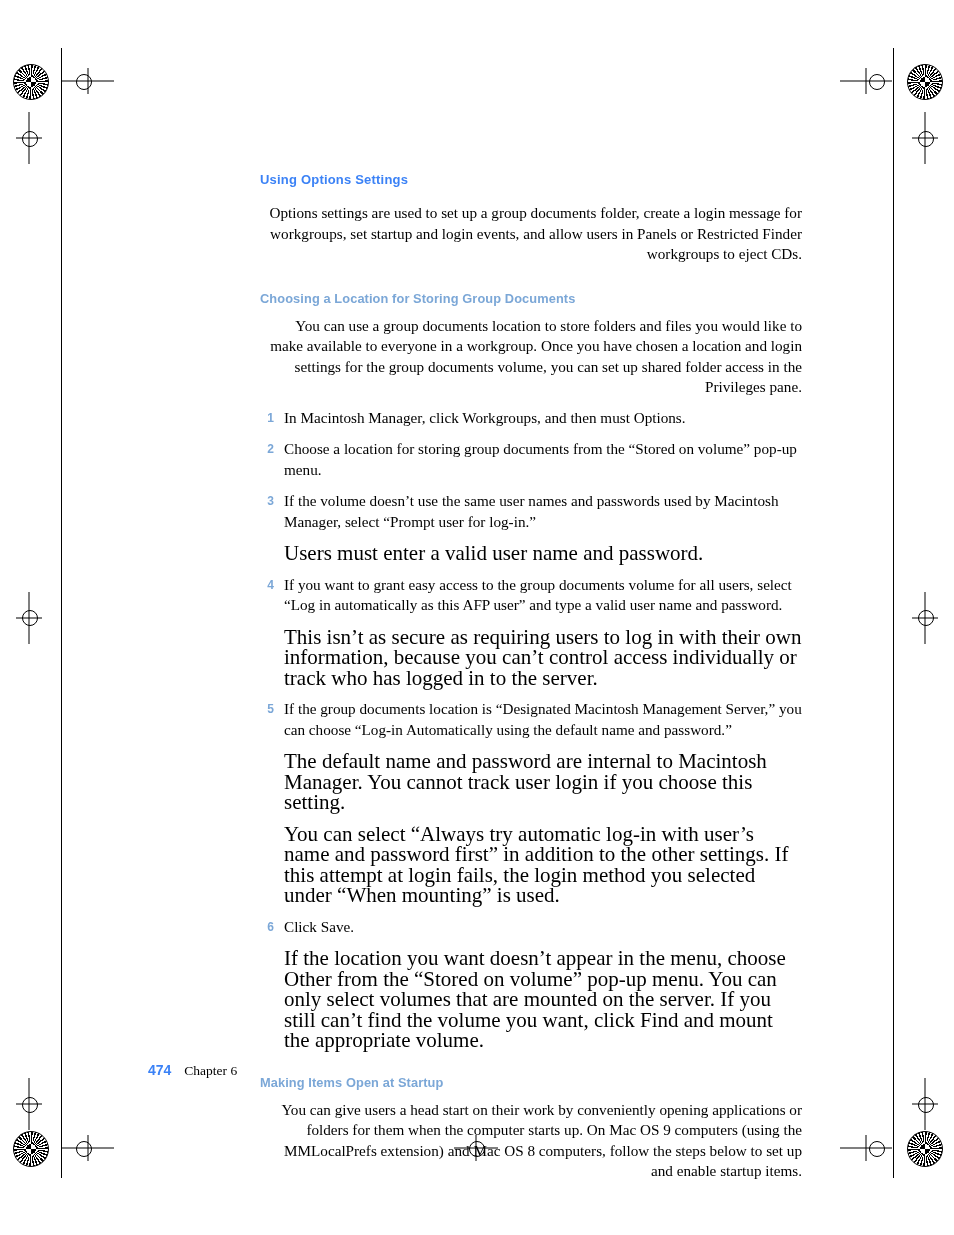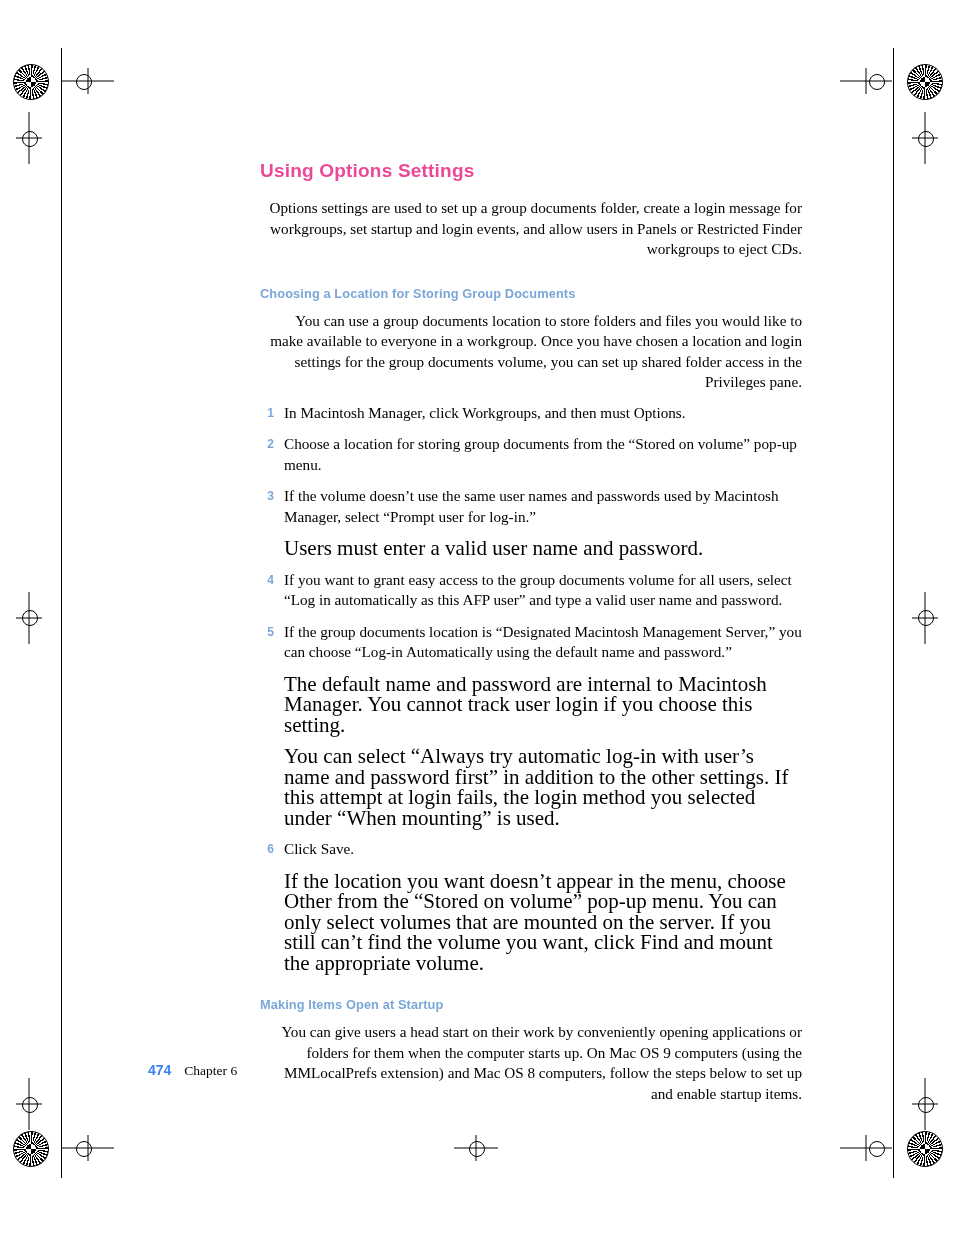--- a/index.html
+++ b/index.html
@@ -61,24 +61,24 @@
   
   #content {
     position: absolute;
     left: 260px;
     top: 160px;
     width: 542px;
   }
 
   h1.section-title {
     font-family: "Liberation Sans", sans-serif;
-    font-size: 19px;
-    font-weight: bold;
-    color: #ec4899;
-    margin: 0 0 16px 0;
+    font-size: 13px;
+    font-weight: bold;
+    color: #3b82f6;
+    margin: 12px 0 16px 0;
     letter-spacing: 0.2px;
   }
 
   h2.sub-title {
     font-family: "Liberation Sans", sans-serif;
     font-size: 12.8px;
     font-weight: bold;
     color: #7ba7d7;
     margin: 26px 0 10px 0;
     letter-spacing: 0.1px;
@@ -224,20 +224,21 @@
     <li class="step">
       <span class="num">3</span>
       <span class="step-text">If the volume doesn’t use the same user names and passwords used by Macintosh Manager, select “Prompt user for log-in.”</span>
     </li>
     <p class="indent-para">Users must enter a valid user name and password.</p>
 
     <li class="step">
       <span class="num">4</span>
       <span class="step-text">If you want to grant easy access to the group documents volume for all users, select “Log in automatically as this AFP user” and type a valid user name and password.</span>
     </li>
+    <p class="indent-para">This isn’t as secure as requiring users to log in with their own information, because you can’t control access individually or track who has logged in to the server.</p>
 
     <li class="step">
       <span class="num">5</span>
       <span class="step-text">If the group documents location is “Designated Macintosh Management Server,” you can choose “Log-in Automatically using the default name and password.”</span>
     </li>
     <p class="indent-para">The default name and password are internal to Macintosh Manager. You cannot track user login if you choose this setting.</p>
     <p class="indent-para">You can select “Always try automatic log-in with user’s name and password first” in addition to the other settings. If this attempt at login fails, the login method you selected under “When mounting” is used.</p>
 
     <li class="step">
       <span class="num">6</span>

